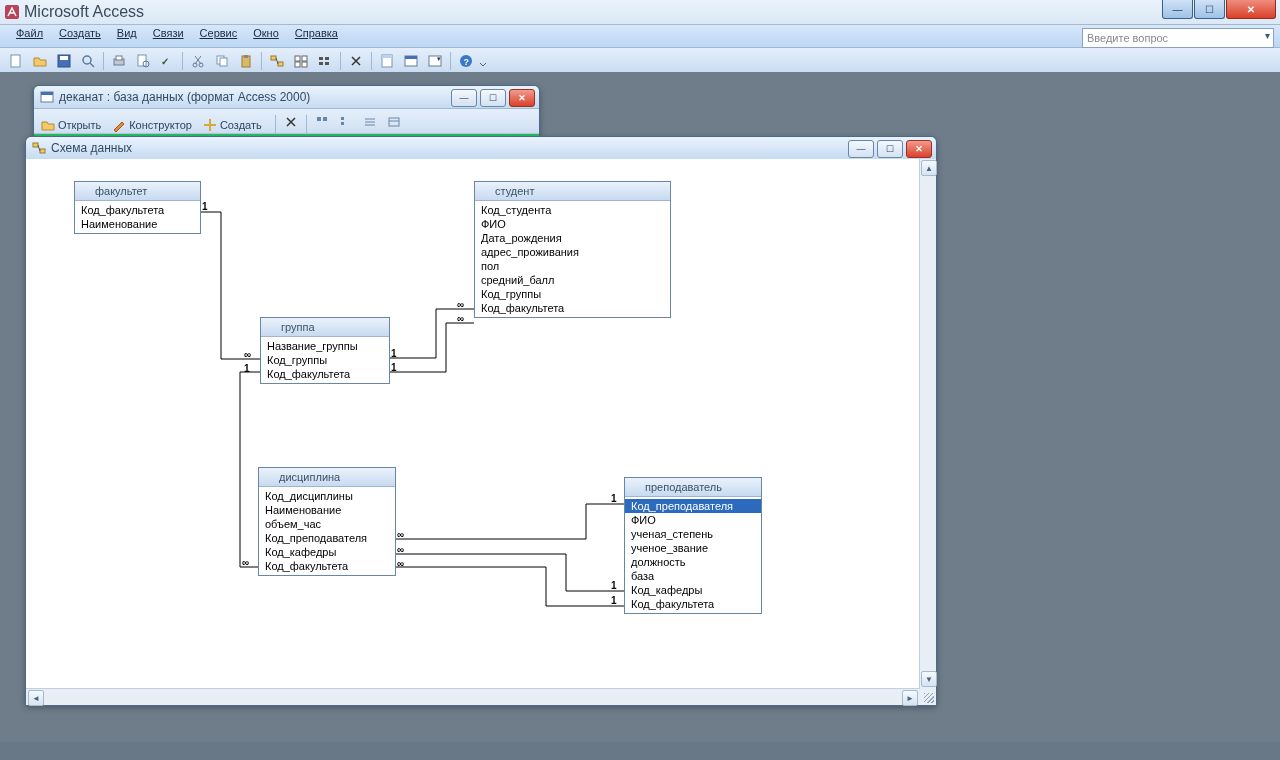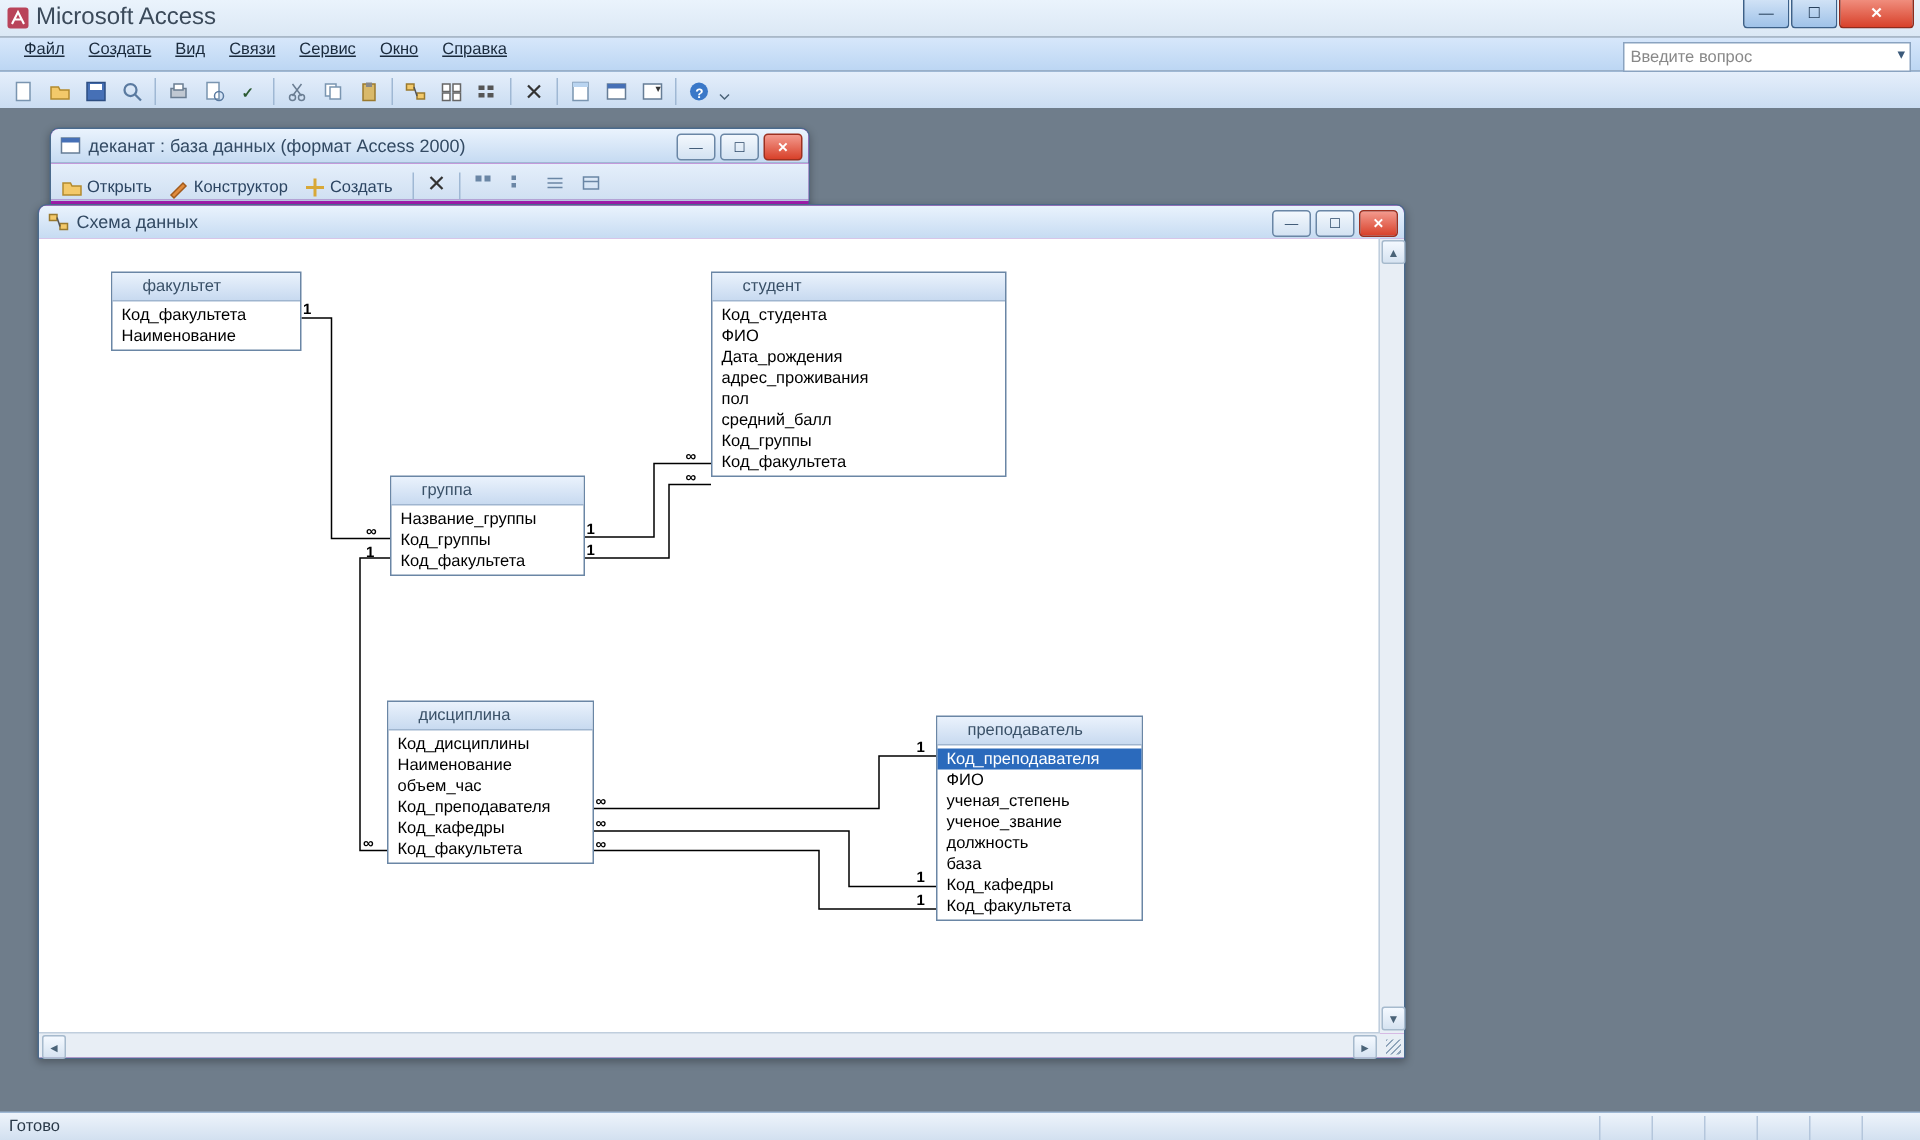--- a/index.html
+++ b/index.html
@@ -23,21 +23,21 @@
 .tb-btn{width:22px;height:22px;display:flex;align-items:center;justify-content:center;margin:0 1px;border-radius:3px}
 .tb-sep{width:1px;height:18px;background:#9fb8d4;margin:0 3px}
 .tb-btn svg{display:block}
 
 .mdi{position:absolute;left:0;right:0;top:72px;bottom:18px;background:#6f7d8b}
 
 .statusbar{position:absolute;left:0;right:0;bottom:0;height:18px;background:linear-gradient(#eef4fb,#d2e0f0);border-top:1px solid #9fb8d4;display:flex;align-items:center;padding:0 6px;font-size:11px;color:#2a3948}
 .status-cells{position:absolute;right:4px;bottom:0;display:flex}
 .status-cells div{width:34px;height:16px;border-left:1px solid #b4c6dc}
 
-.mdiwin{position:absolute;background:#a21caf;border:1px solid #4a6a8c;border-radius:6px 6px 2px 2px;box-shadow:0 2px 6px rgba(0,0,0,0.3)}
+.mdiwin{position:absolute;background:#22c55e;border:1px solid #4a6a8c;border-radius:6px 6px 2px 2px;box-shadow:0 2px 6px rgba(0,0,0,0.3)}
 .mdiwin .mtitle{height:22px;background:linear-gradient(#eaf3fd,#c6dbf2);border-bottom:1px solid #9fb8d4;display:flex;align-items:center;padding:0 5px;border-radius:5px 5px 0 0}
 .mdiwin .mtitle .micon{width:16px;height:16px;margin-right:4px;display:inline-flex;align-items:center;justify-content:center}
 .mdiwin .mtitle .mtext{color:#334a63;font-size:12px}
 .mdiwin .mbtns{position:absolute;right:4px;top:3px;display:flex}
 .mbtn{width:24px;height:16px;margin-left:3px;border:1px solid #6a86a5;border-radius:3px;background:linear-gradient(#f3f8fd,#d3e2f2);display:flex;align-items:center;justify-content:center;font-size:9px;color:#2d4968}
 .mbtn.close{background:linear-gradient(#f39a8e,#d8412a);color:#fff;border-color:#9c3020;font-weight:bold}
 
 .dbbar{height:24px;background:linear-gradient(#e5effb,#d0e0f2);border-bottom:1px solid #b6c9df;display:flex;align-items:flex-end;padding:0 6px;font-size:11px;color:#2c4562}
 .dbbar .dbi{display:flex;align-items:center;margin-right:10px}
 .dbbar .dbi span.icon{width:16px;height:16px;margin-right:2px;display:inline-flex;align-items:center;justify-content:center}
@@ -412,25 +412,14 @@
       </div>
       <div class="hscroll">
         <div class="hbtn" style="left:1px">◄</div>
         <div class="hbtn right">►</div>
       </div>
       <div class="sizegrip"></div>
     </div>
 
   </div>
 
-  <div class="statusbar">
-    <span>Готово</span>
-    <div class="status-cells">
-      <div></div>
-        <div></div>
-        <div></div>
-        <div></div>
-        <div></div>
-        <div></div>
-    </div>
-  </div>
 
 </div>
 
 </body></html>

